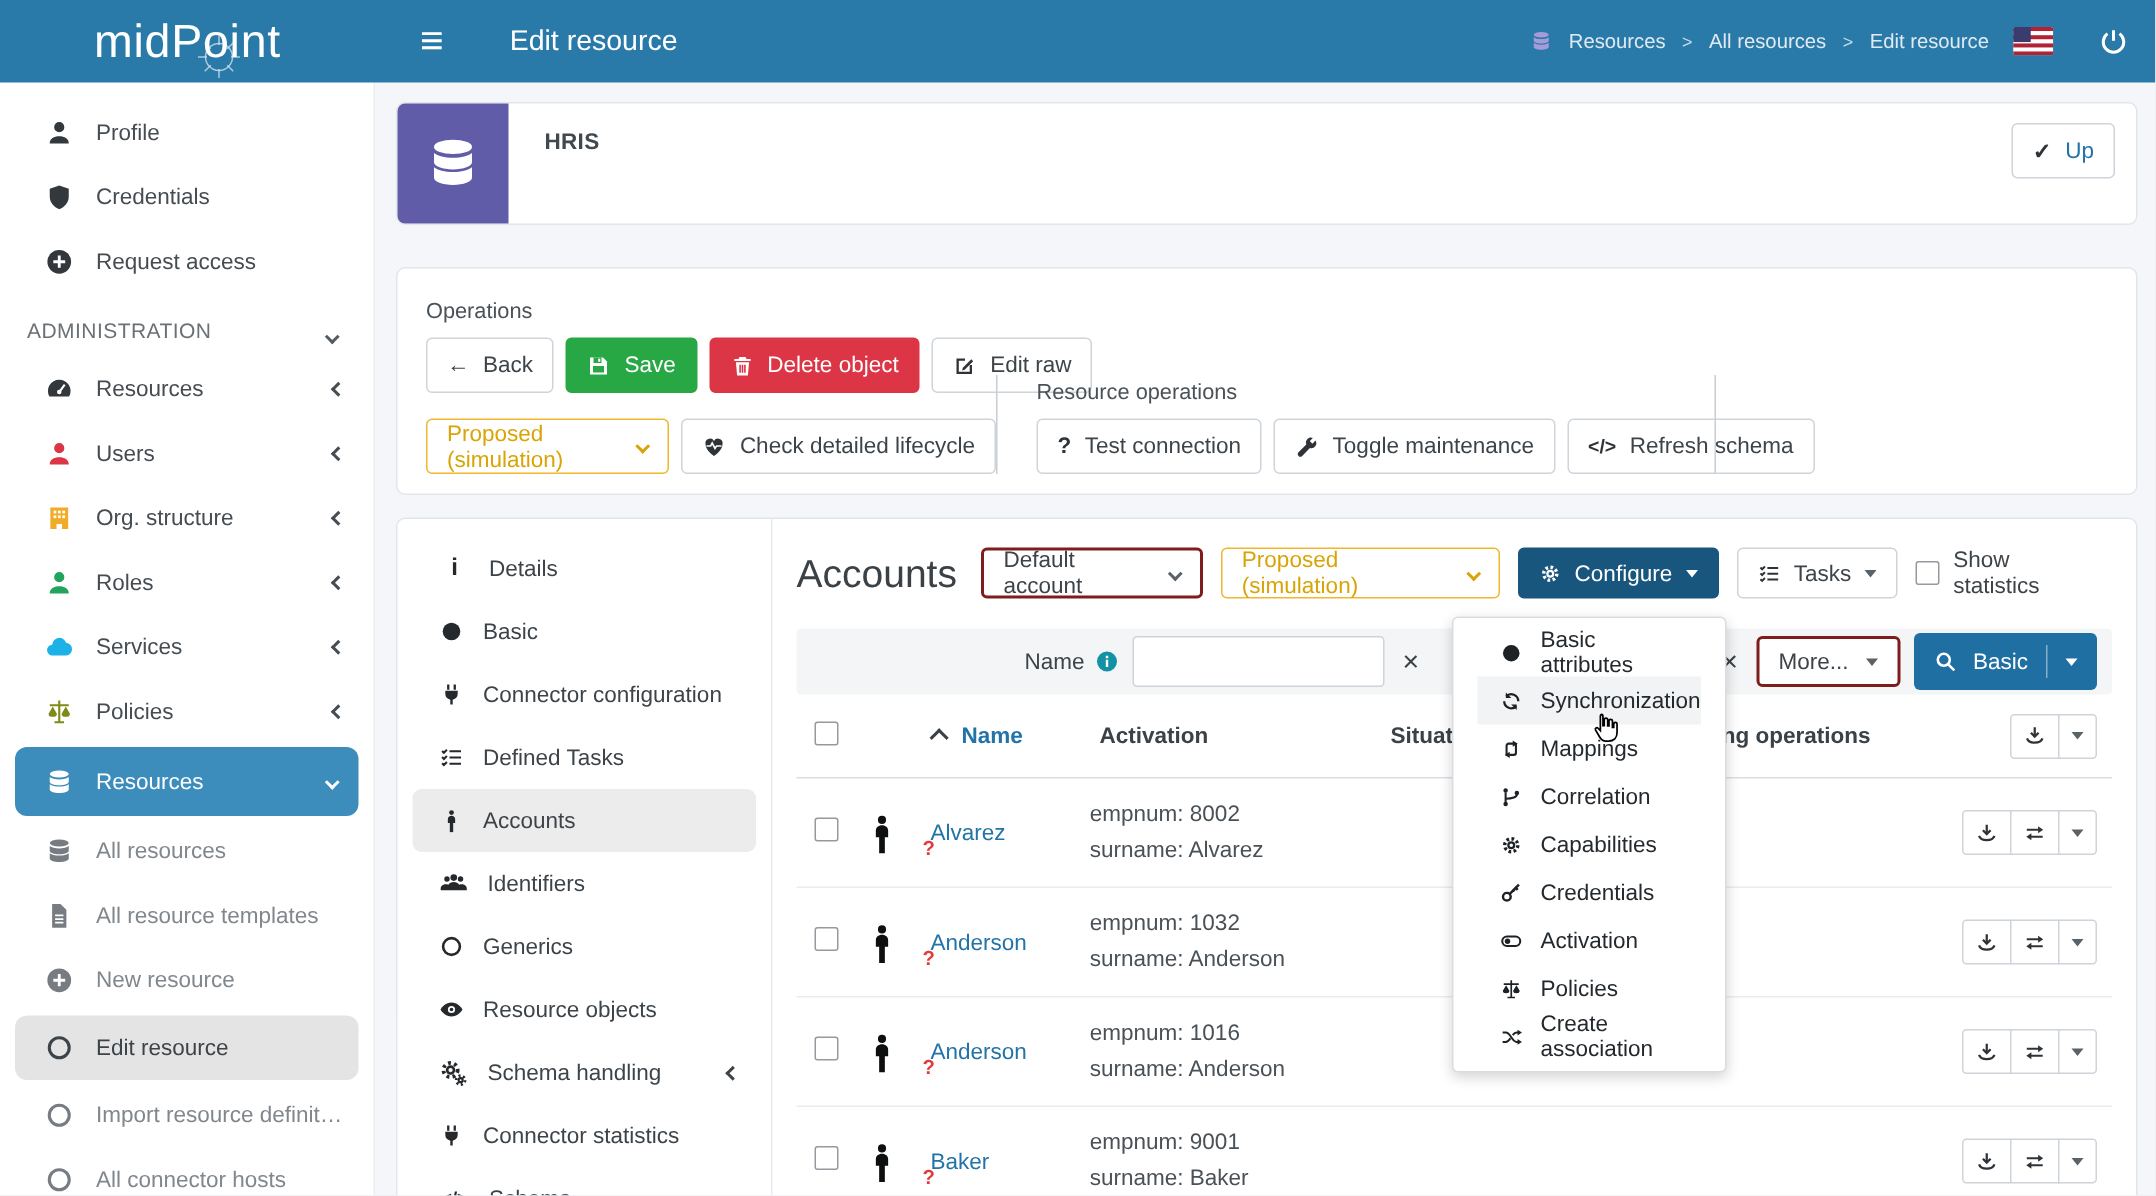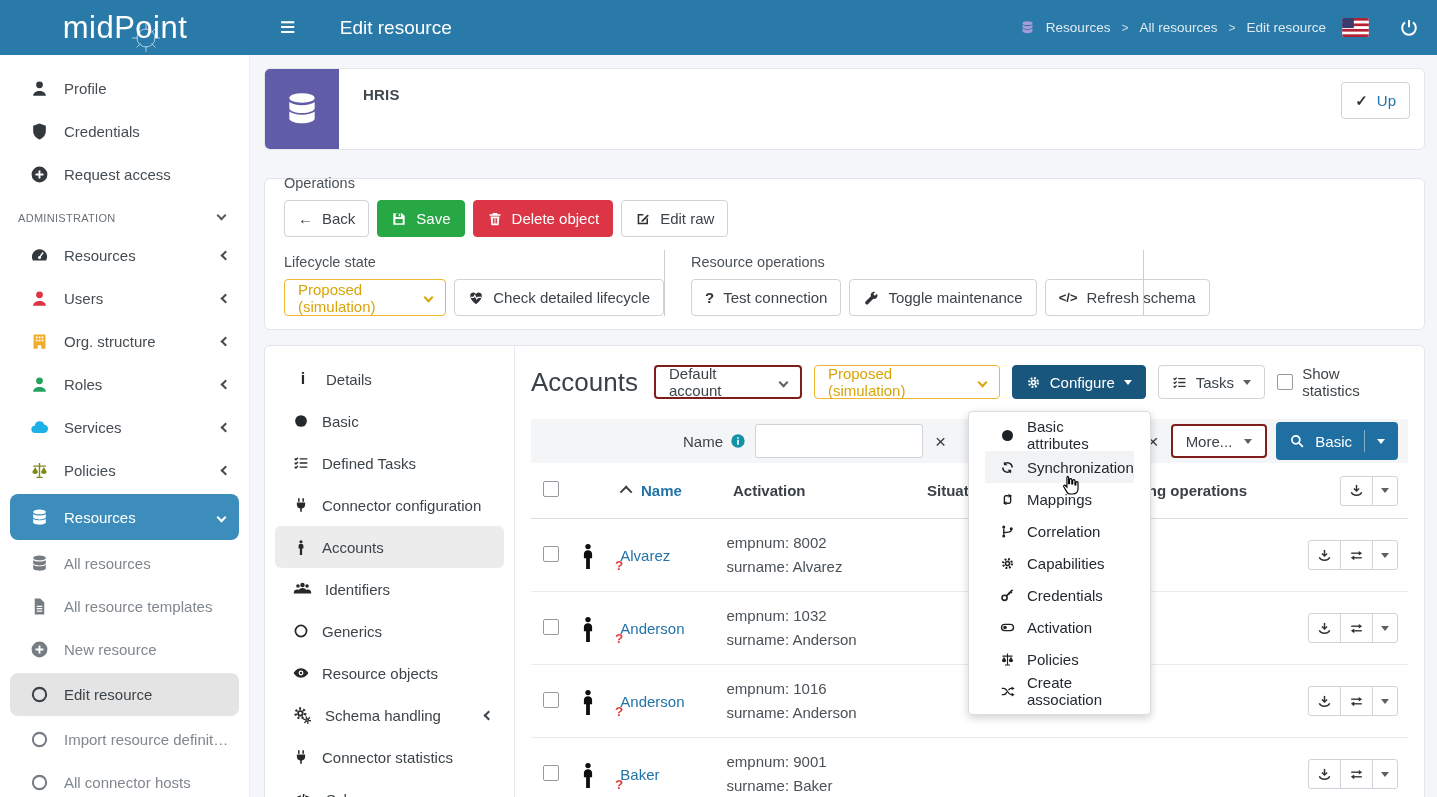--- a/index.html
+++ b/index.html
@@ -28,21 +28,21 @@
   .crumbs{display:flex;align-items:center;gap:11px;font-size:13.5px;color:#dfeaf2}
   .crumb-sep{font-size:12px;opacity:.85}
   .flag{border-radius:2px;overflow:hidden}
   .power{margin-left:14px;color:#fff;cursor:pointer}
 
   
   .sidebar{position:absolute;top:55px;left:0;width:250px;bottom:0;background:#fff;padding-top:12px;border-right:1px solid #eceef0}
   .side-item{display:flex;align-items:center;height:43px;padding:0 20px 0 30px;gap:15px;color:#454c52;cursor:pointer}
   .side-item .lbl{white-space:nowrap;overflow:hidden;text-overflow:ellipsis}
   .side-item .edge{margin-left:auto;color:#454c52}
-  .side-sec{display:flex;align-items:flex-start;justify-content:space-between;padding:16px 24px 10px 18px;font-size:11px;color:#6a7177;letter-spacing:.3px}
+  .side-sec{display:flex;align-items:flex-end;justify-content:space-between;padding:16px 24px 10px 18px;font-size:14px;color:#6a7177;letter-spacing:.3px}
   .side-item.sel{background:var(--selected_blue,#3c8dbc);color:#fff;border-radius:8px;margin:2px 10px;padding:0 14px 0 20px;height:46px}
   .side-item.sel .edge{color:#fff}
   .side-item.sub{color:#80878d}
   .side-item.sub .subic{color:#767c82}
   .side-item.active2{background:#e4e4e4;border-radius:8px;margin:2px 10px;padding:0 14px 0 20px;color:#3d4449}
 
   
   .main{position:absolute;left:250px;top:55px;width:1187px;padding:13px 12px 0 14px}
   .card{background:#fff;border:1px solid #e2e6ea;border-radius:6px}
 
@@ -509,21 +509,20 @@
             <span>Delete object</span>
           </button>
           <button class="btn">
             <svg class="ic ic16" style="color:#2f3337">
                 <use href="#i-editraw"></use>
               </svg>
             <span>Edit raw</span>
           </button>
         </div>
         <div class="gap16"></div>
-        <div class="ops-label">Lifecycle state</div>
         <div class="ops-row">
           <div class="sel-box sel-yellow" style="width:168px;justify-content:space-between">
             <span>Proposed (simulation)</span>
             <span class="chev d s"></span>
           </div>
           <button class="btn">
             <svg class="ic ic16" style="color:#2f3337">
                 <use href="#i-heart"></use>
               </svg>
             <span>Check detailed lifecycle</span>
@@ -561,29 +560,29 @@
           <span>Details</span>
         </div>
         <div class="pm-item">
           <svg class="ic ic16">
               <use href="#i-circf"></use>
             </svg>
           <span>Basic</span>
         </div>
         <div class="pm-item">
           <svg class="ic ic16">
+              <use href="#i-plug"></use>
+            </svg>
+          <span>Connector configuration</span>
+        </div>
+        <div class="pm-item">
+          <svg class="ic ic16">
               <use href="#i-listcheck"></use>
             </svg>
           <span>Defined Tasks</span>
-        </div>
-        <div class="pm-item">
-          <svg class="ic ic16">
-              <use href="#i-plug"></use>
-            </svg>
-          <span>Connector configuration</span>
         </div>
         <div class="pm-item active">
           <svg class="ic ic16">
               <use href="#i-person"></use>
             </svg>
           <span>Accounts</span>
         </div>
         <div class="pm-item">
           <svg class="ic ic19">
               <use href="#i-users"></use>

